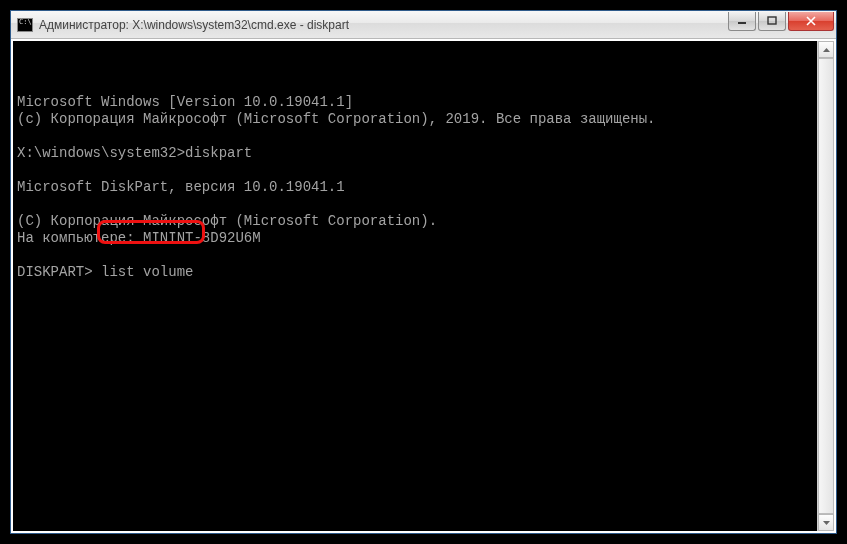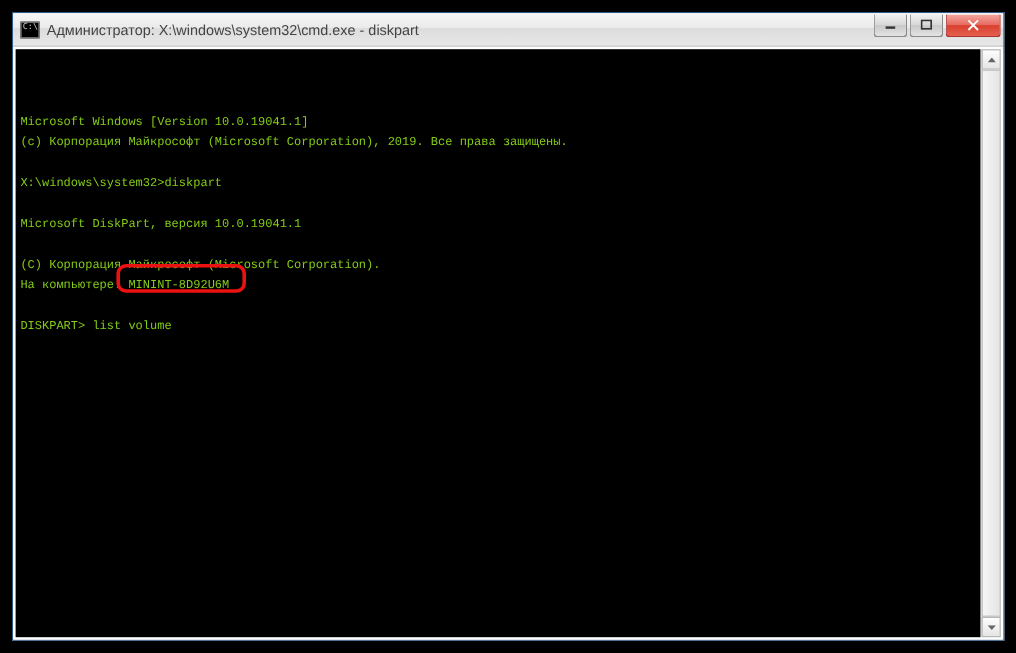--- a/index.html
+++ b/index.html
@@ -79,23 +79,23 @@
     .win-btn svg { display: block; }
     .client {
       flex: 1;
       background: #fff;
       padding: 2px 2px 2px 2px;
       display: flex;
     }
     .console {
       flex: 1;
       background: #000;
-      color: #84cc16;
+      color: #a3a3a3;
       font-family: Consolas, "Courier New", monospace;
-      font-size: 10px;
+      font-size: 14px;
       line-height: 17px;
       padding: 2px 4px;
       white-space: pre;
       overflow: hidden;
       position: relative;
     }
     .console .line { white-space: pre; }
     .highlight-box {
       position: absolute;
       border: 3px solid #e11;

